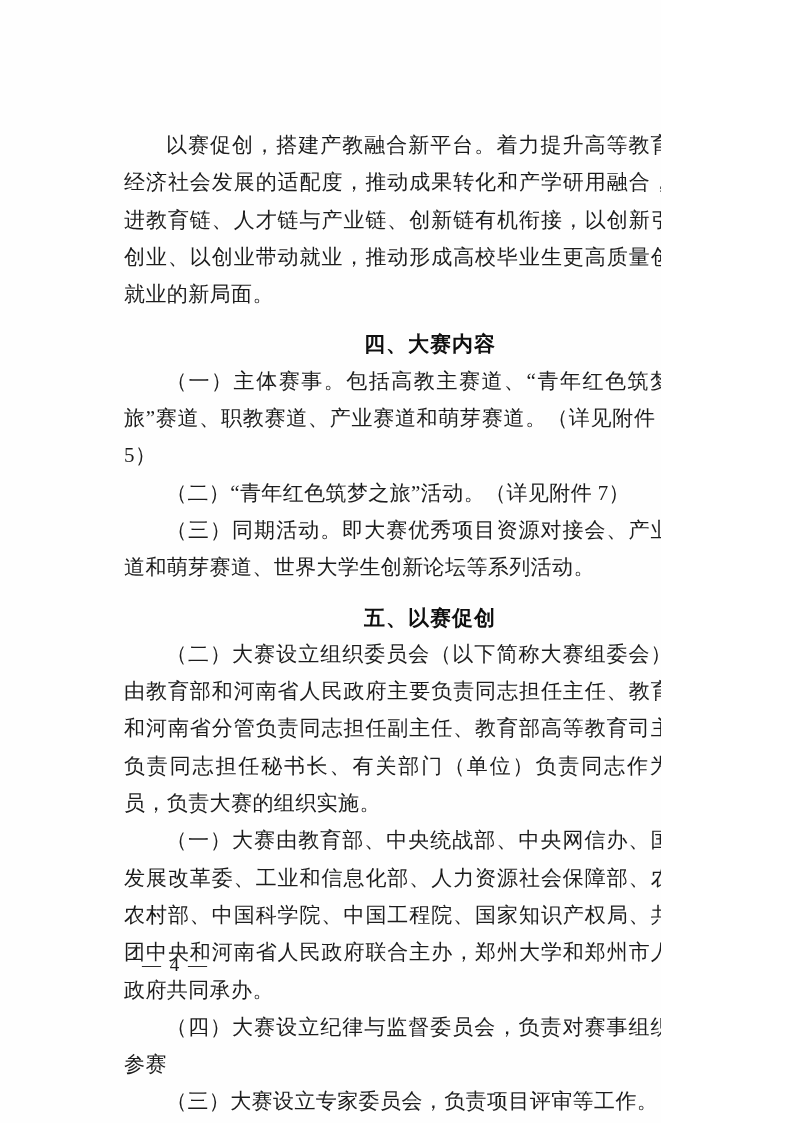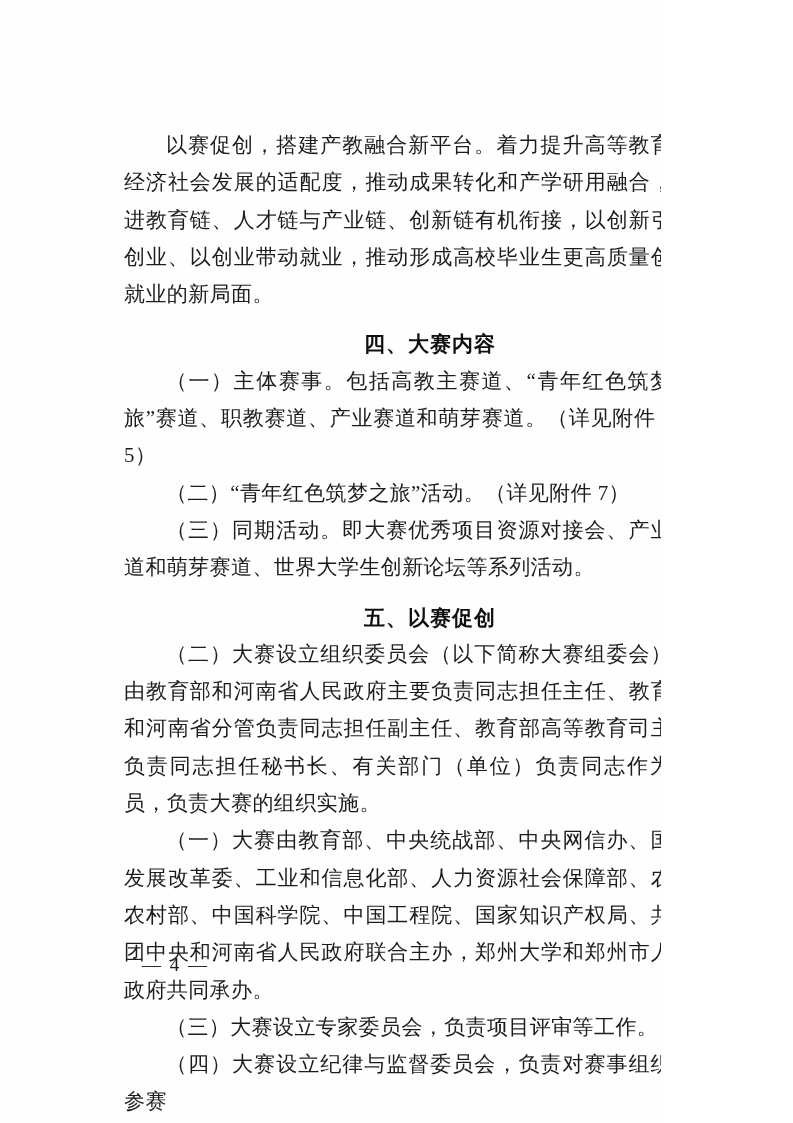--- a/index.html
+++ b/index.html
@@ -66,18 +66,18 @@
       <p class="para body">（二）“青年红色筑梦之旅”活动。（详见附件 7）</p>
 
       <p class="para body">（三）同期活动。即大赛优秀项目资源对接会、产业赛道和萌芽赛道、世界大学生创新论坛等系列活动。</p>
 
       <p class="para heading">五、以赛促创</p>
 
       <p class="para body">（二）大赛设立组织委员会（以下简称大赛组委会），由教育部和河南省人民政府主要负责同志担任主任、教育部和河南省分管负责同志担任副主任、教育部高等教育司主要负责同志担任秘书长、有关部门（单位）负责同志作为成员，负责大赛的组织实施。</p>
 
       <p class="para body">（一）大赛由教育部、中央统战部、中央网信办、国家发展改革委、工业和信息化部、人力资源社会保障部、农业农村部、中国科学院、中国工程院、国家知识产权局、共青团中央和河南省人民政府联合主办，郑州大学和郑州市人民政府共同承办。</p>
 
+      <p class="para body">（四）大赛设立纪律与监督委员会，负责对赛事组织、参赛</p>
+
       <p class="para body">（三）大赛设立专家委员会，负责项目评审等工作。</p>
-
-      <p class="para body">（四）大赛设立纪律与监督委员会，负责对赛事组织、参赛</p>
     </div>
   <div class="footer">— 4 —</div>
 </div>
 
 </body></html>

